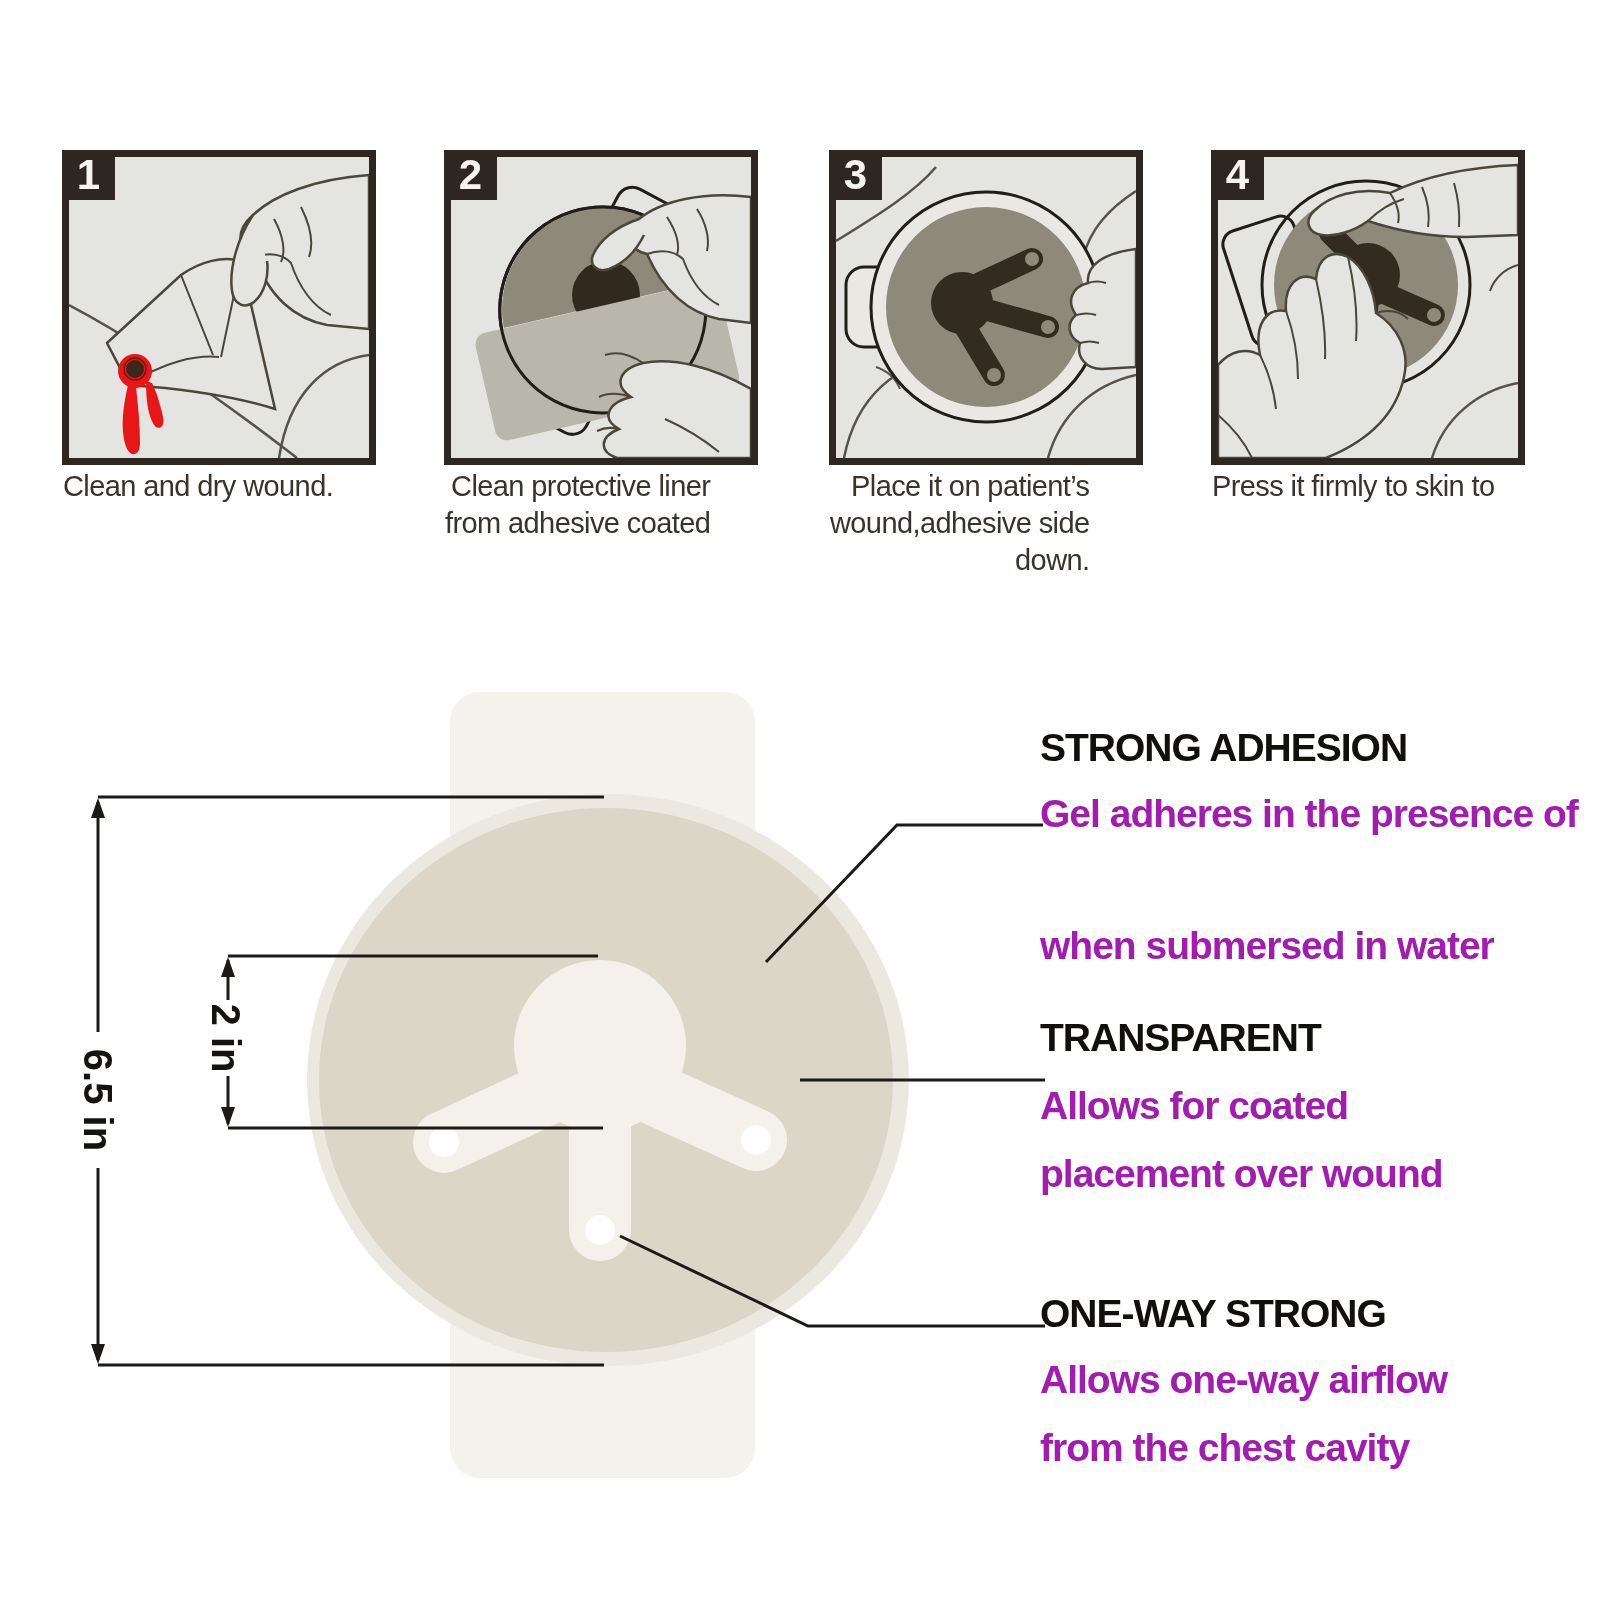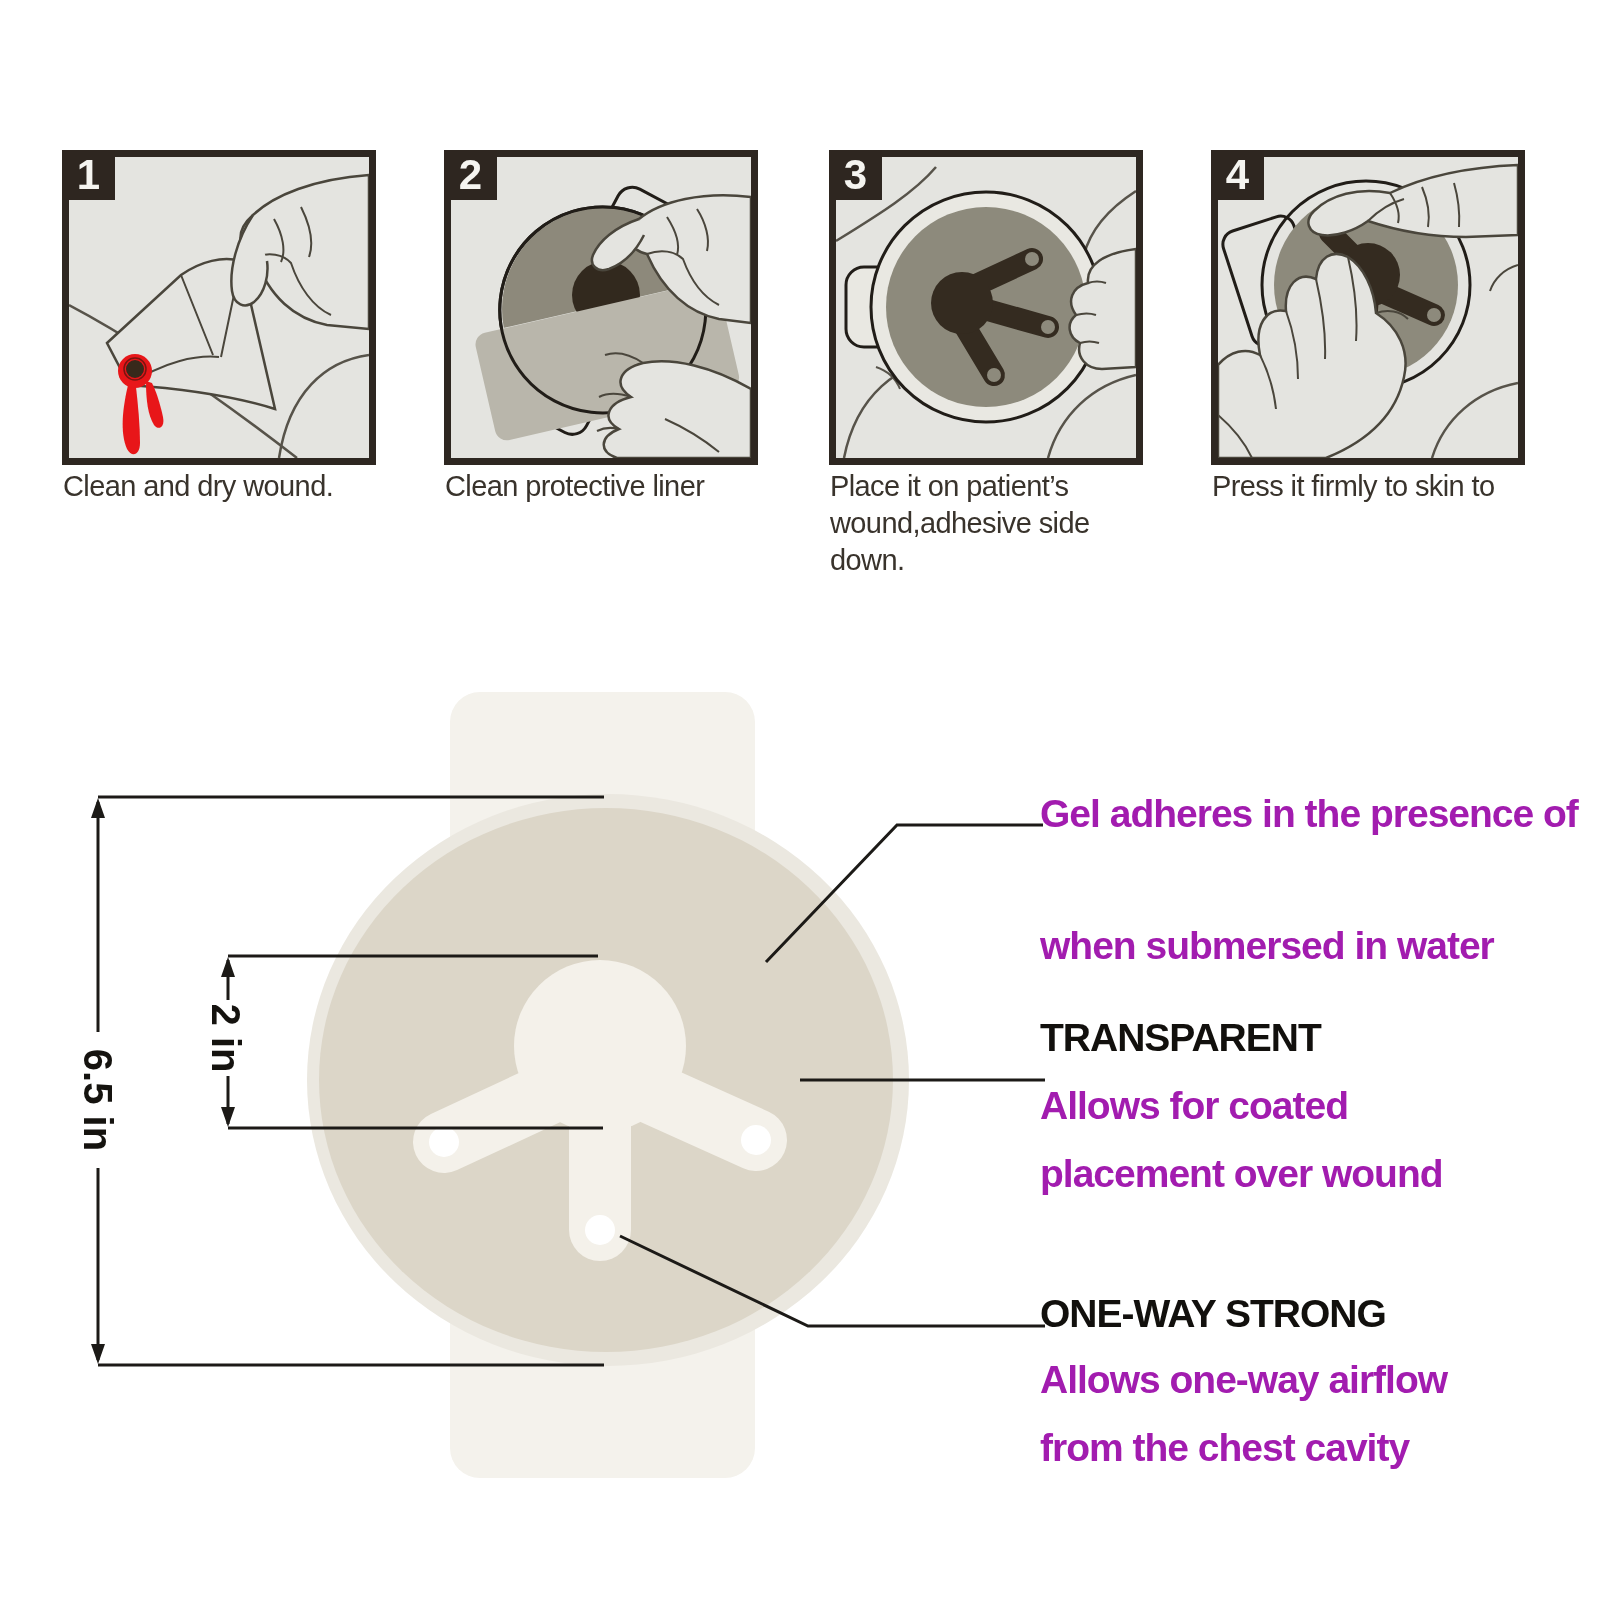--- a/index.html
+++ b/index.html
@@ -7,21 +7,21 @@
         font-family:"Liberation Sans",sans-serif;overflow:hidden;}
 
   
   .panel{position:absolute;top:150px;width:300px;height:301px;
          border:7px solid #2e2721;background:#e4e4e0;}
   .panel .art{position:absolute;left:0;top:0;width:300px;height:301px;display:block;}
   .tab{position:absolute;left:-7px;top:-7px;width:53px;height:50px;background:#2e2620;
        color:#f5f4f0;font-size:42px;font-weight:bold;display:flex;align-items:center;
        justify-content:center;}
   .caption{position:absolute;top:468px;font-size:29px;line-height:37px;
-           letter-spacing:-0.6px;color:#39332c;white-space:nowrap;}
+           letter-spacing:-0.6px;color:#39332c;white-space:nowrap;text-align:right;}
 
   
   .feat-title{position:absolute;left:1040px;font-size:39px;font-weight:600;
               letter-spacing:-1px;color:#12100d;white-space:nowrap;}
   .feat-line{position:absolute;left:1040px;font-size:39px;font-weight:600;
              letter-spacing:-1px;color:#a21caf;white-space:nowrap;}
 
   
   .dim{position:absolute;font-size:40px;font-weight:600;color:#15130f;
        text-align:center;transform:rotate(90deg);white-space:nowrap;}
@@ -175,20 +175,21 @@
     <div class="tab">
         <span>4</span>
       </div>
   </div>
 
   <div class="caption" style="left:63px">
     <div>Clean and dry wound.</div>
   </div>
   <div class="caption" style="left:445px">
     <div>Clean protective liner</div>
+    <div>from adhesive coated</div>
   </div>
   <div class="caption" style="left:830px">
     <div>Place it on patient’s</div>
     <div>wound,adhesive side</div>
     <div>down.</div>
   </div>
   <div class="caption" style="left:1212px">
     <div>Press it firmly to skin to</div>
   </div>
 
@@ -231,20 +232,21 @@
     <g stroke="#1c1a17" stroke-width="3" fill="none">
       <polyline points="766,962 897,825 1043,825"></polyline>
       <line x1="800" y1="1080" x2="1045" y2="1080"></line>
       <polyline points="620,1236 808,1326 1045,1326"></polyline>
     </g>
   </svg>
 
   <div class="dim" style="left:31px;top:1076px;width:130px;height:48px">6.5 in</div>
   <div class="dim" style="left:179px;top:1014px;width:90px;height:48px">2 in</div>
 
+  <div class="feat-title" style="top:726px">STRONG ADHESION</div>
   <div class="feat-line" style="top:792px">Gel adheres in the presence of</div>
   <div class="feat-line" style="top:924px">when submersed in water</div>
 
   <div class="feat-title" style="top:1016px">TRANSPARENT</div>
   <div class="feat-line" style="top:1084px">Allows for coated</div>
   <div class="feat-line" style="top:1152px">placement over wound</div>
 
   <div class="feat-title" style="top:1292px">ONE-WAY STRONG</div>
   <div class="feat-line" style="top:1358px">Allows one-way airflow</div>
   <div class="feat-line" style="top:1426px">from the chest cavity</div>

